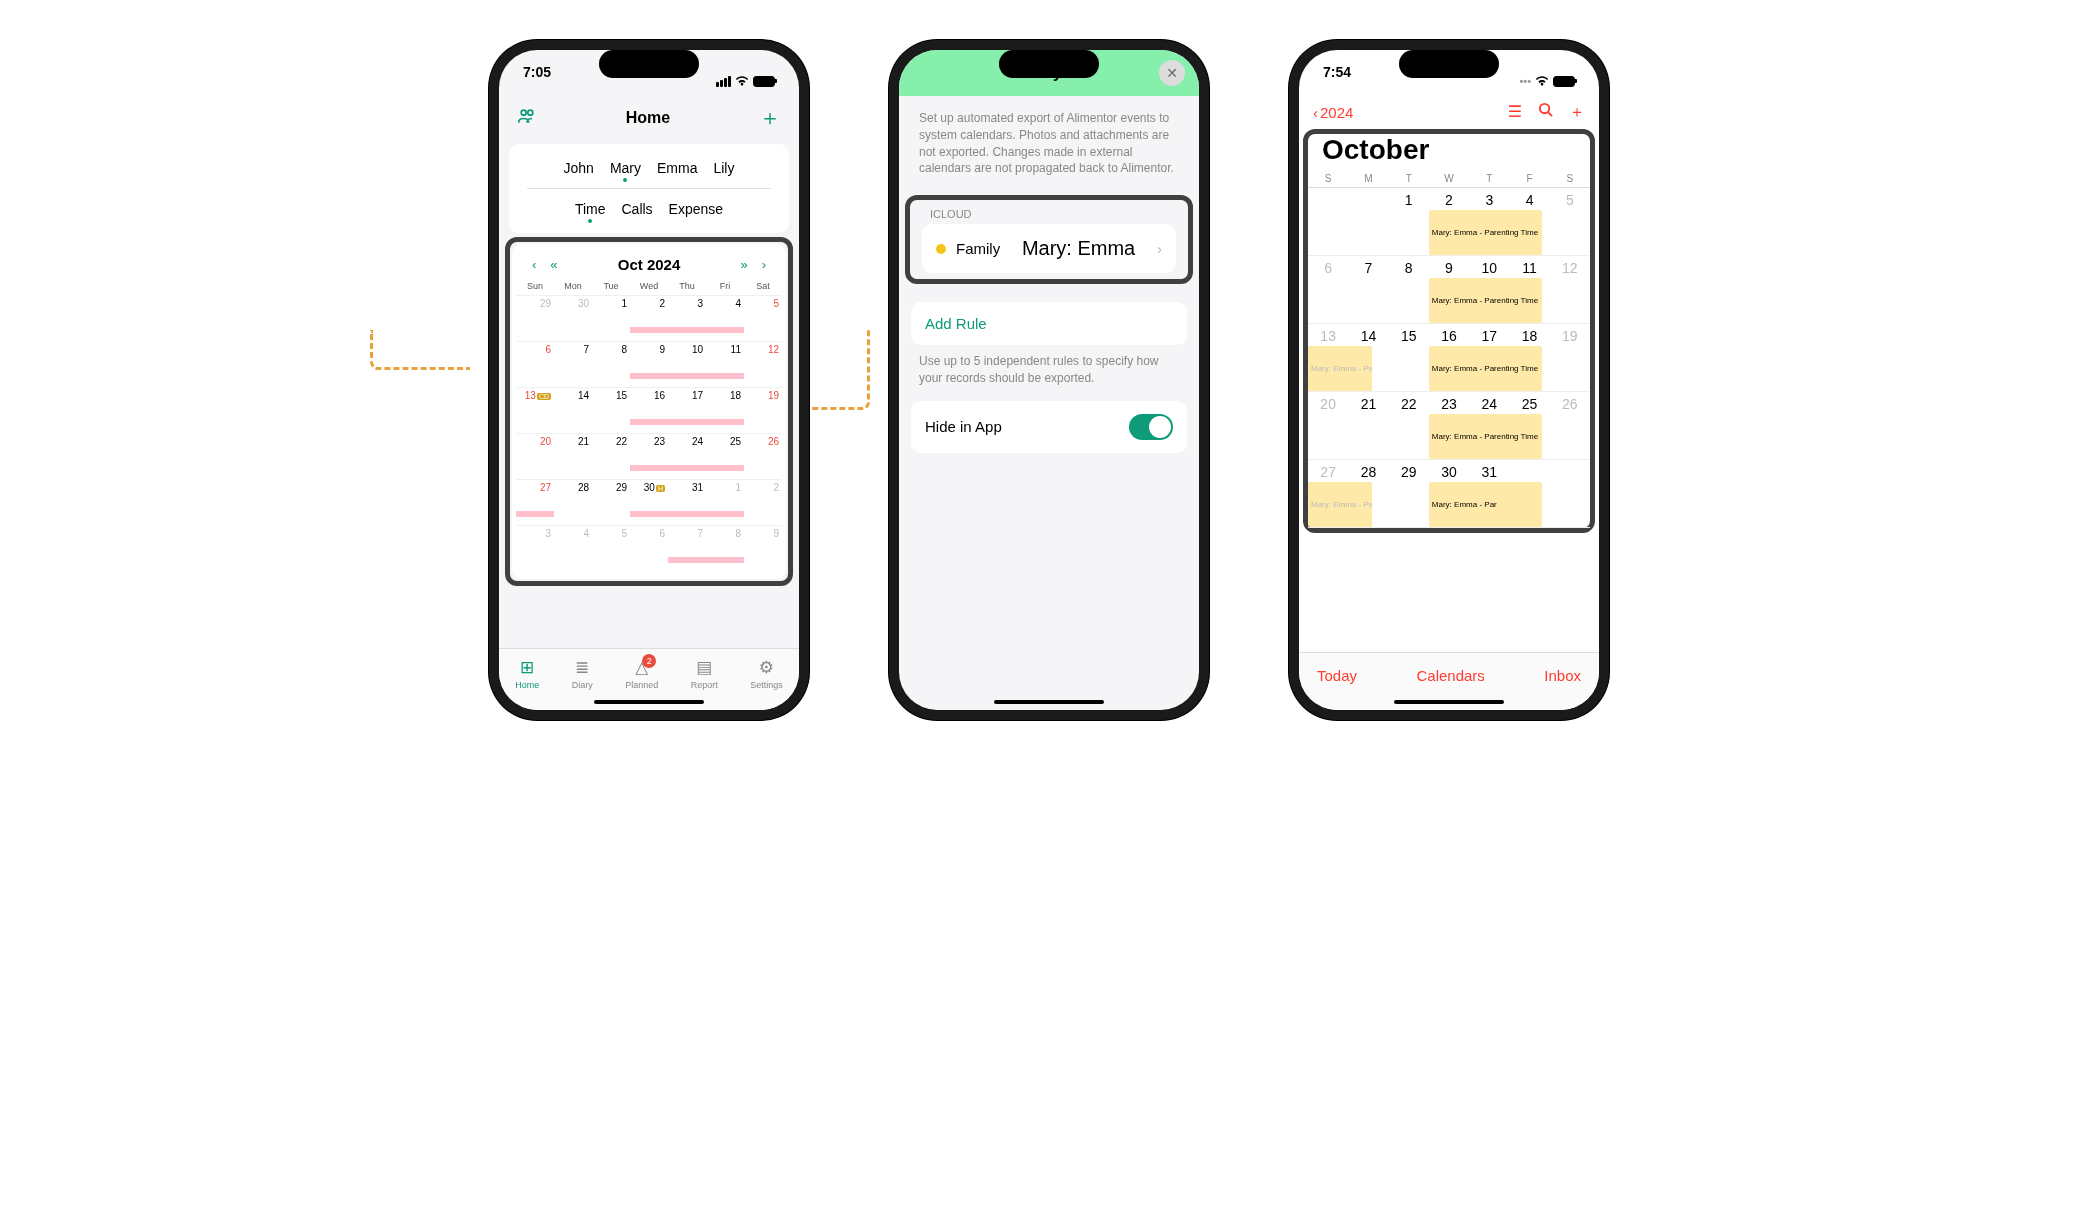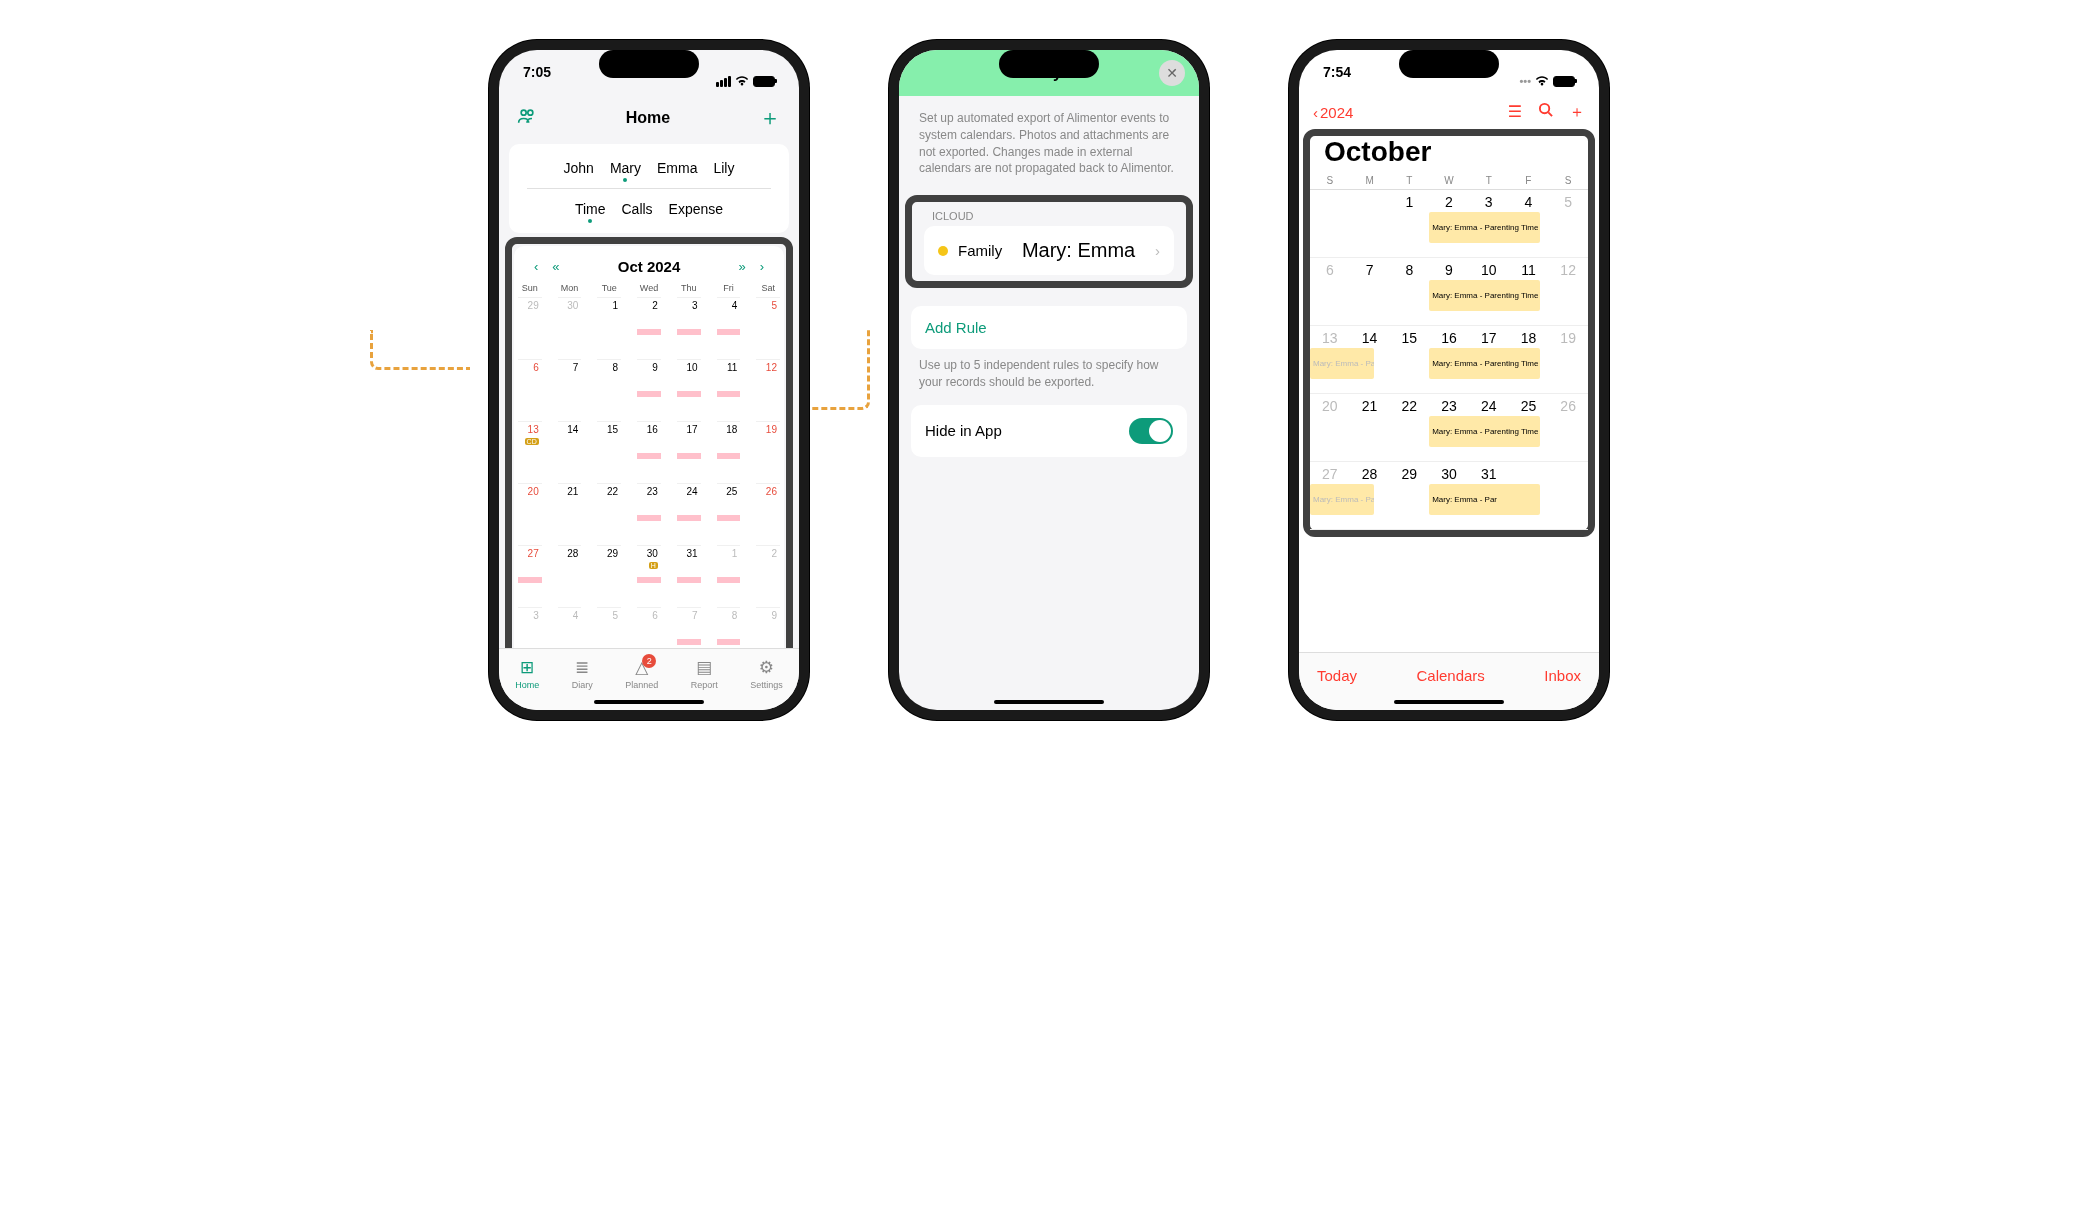--- a/index.html
+++ b/index.html
@@ -18,26 +18,26 @@
 .battery::after{content:'';position:absolute;right:-3px;top:2.5px;width:2px;height:4px;background:#000;border-radius:0 1px 1px 0}
 .battery-fill{width:100%;height:100%;background:#000;border-radius:1px}
 .header-bar{display:flex;align-items:center;justify-content:space-between;padding:6px 18px;height:40px}
 .header-title{font-size:16px;font-weight:600}
 .people-icon{color:#0d9b7a;font-size:18px}
 .plus-icon{color:#0d9b7a;font-size:22px;font-weight:300}
 .tabs-row{display:flex;justify-content:center;gap:16px;padding:8px 0;font-size:14px}
 .tab{position:relative}
 .tab.active::after{content:'';position:absolute;bottom:-6px;left:50%;transform:translateX(-50%);width:4px;height:4px;background:#0d9b7a;border-radius:50%}
 .divider{height:1px;background:#e0e0e0;margin:4px 14px}
-.highlight-box{border:7px solid #404040;border-radius:12px;margin:4px 6px}
+.highlight-box{border:5px solid #404040;border-radius:12px;margin:4px 6px}
 .cal-card{background:#fff;border-radius:10px;padding:8px 4px;margin:2px}
 .cal-nav{display:flex;justify-content:space-between;align-items:center;padding:4px 16px}
 .cal-nav-group{display:flex;gap:14px;color:#0d9b7a;font-size:13px}
 .cal-title{font-size:15px;font-weight:700}
-.cal-grid{display:grid;grid-template-columns:repeat(7,1fr);gap:16px}
+.cal-grid{display:grid;grid-template-columns:repeat(7,1fr);gap:0}
 .cal-dow{font-size:9px;text-align:center;padding:4px 0;color:#555}
 .cal-cell{height:46px;font-size:10px;padding:2px 3px;text-align:right;position:relative;border-top:0.5px solid #f0f0f0}
 .cal-cell.dim{color:#bbb}
 .cal-cell.red{color:#e74c3c}
 .cal-cell .bar{position:absolute;left:0;right:0;height:6px;background:#ffc0cb}
 .cal-cell .bar-b{bottom:8px}
 .cd-badge{display:inline-block;background:#d4a017;color:#fff;font-size:7px;padding:0 2px;border-radius:2px;margin-left:1px}
 .bottom-nav{position:absolute;bottom:0;left:0;right:0;display:flex;justify-content:space-around;padding:8px 0 20px;border-top:0.5px solid #ddd;background:#fafafa}
 .nav-item{display:flex;flex-direction:column;align-items:center;gap:2px;font-size:9px;color:#888;position:relative}
 .nav-item.active{color:#0d9b7a}
@@ -60,21 +60,21 @@
 
 
 .ios-header{display:flex;align-items:center;justify-content:space-between;padding:4px 14px}
 .back-btn{color:#ff3b30;font-size:15px;display:flex;align-items:center;gap:2px}
 .ios-icons{display:flex;gap:16px;color:#ff3b30;font-size:16px}
 .month-title{font-size:28px;font-weight:700;padding:0 14px 4px}
 .ios-cal-grid{display:grid;grid-template-columns:repeat(7,1fr)}
 .ios-dow{font-size:10px;text-align:center;color:#888;padding:3px 0;border-bottom:0.5px solid #ddd}
 .ios-cell{min-height:68px;border-bottom:0.5px solid #eee;padding:4px 2px;text-align:center;font-size:14px;font-weight:500;position:relative}
 .ios-cell.dim{color:#bbb}
-.event-pill{position:absolute;font-size:8px;background:#ffe9a8;padding:11px 3px;white-space:nowrap;overflow:hidden;text-align:left;border-radius:2px}
+.event-pill{position:absolute;font-size:8px;background:#ffe9a8;padding:18px 3px;white-space:nowrap;overflow:hidden;text-align:left;border-radius:2px}
 .ios-bottom{position:absolute;bottom:0;left:0;right:0;display:flex;justify-content:space-between;padding:14px 18px 26px;border-top:0.5px solid #ddd;background:#fafafa}
 .ios-bottom span{color:#ff3b30;font-size:15px}
 
 
 .connector{position:absolute;border:3px dashed #e8a23d;z-index:-1}
 </style>
 </head>
 <body>
 
 <div class="phone">

